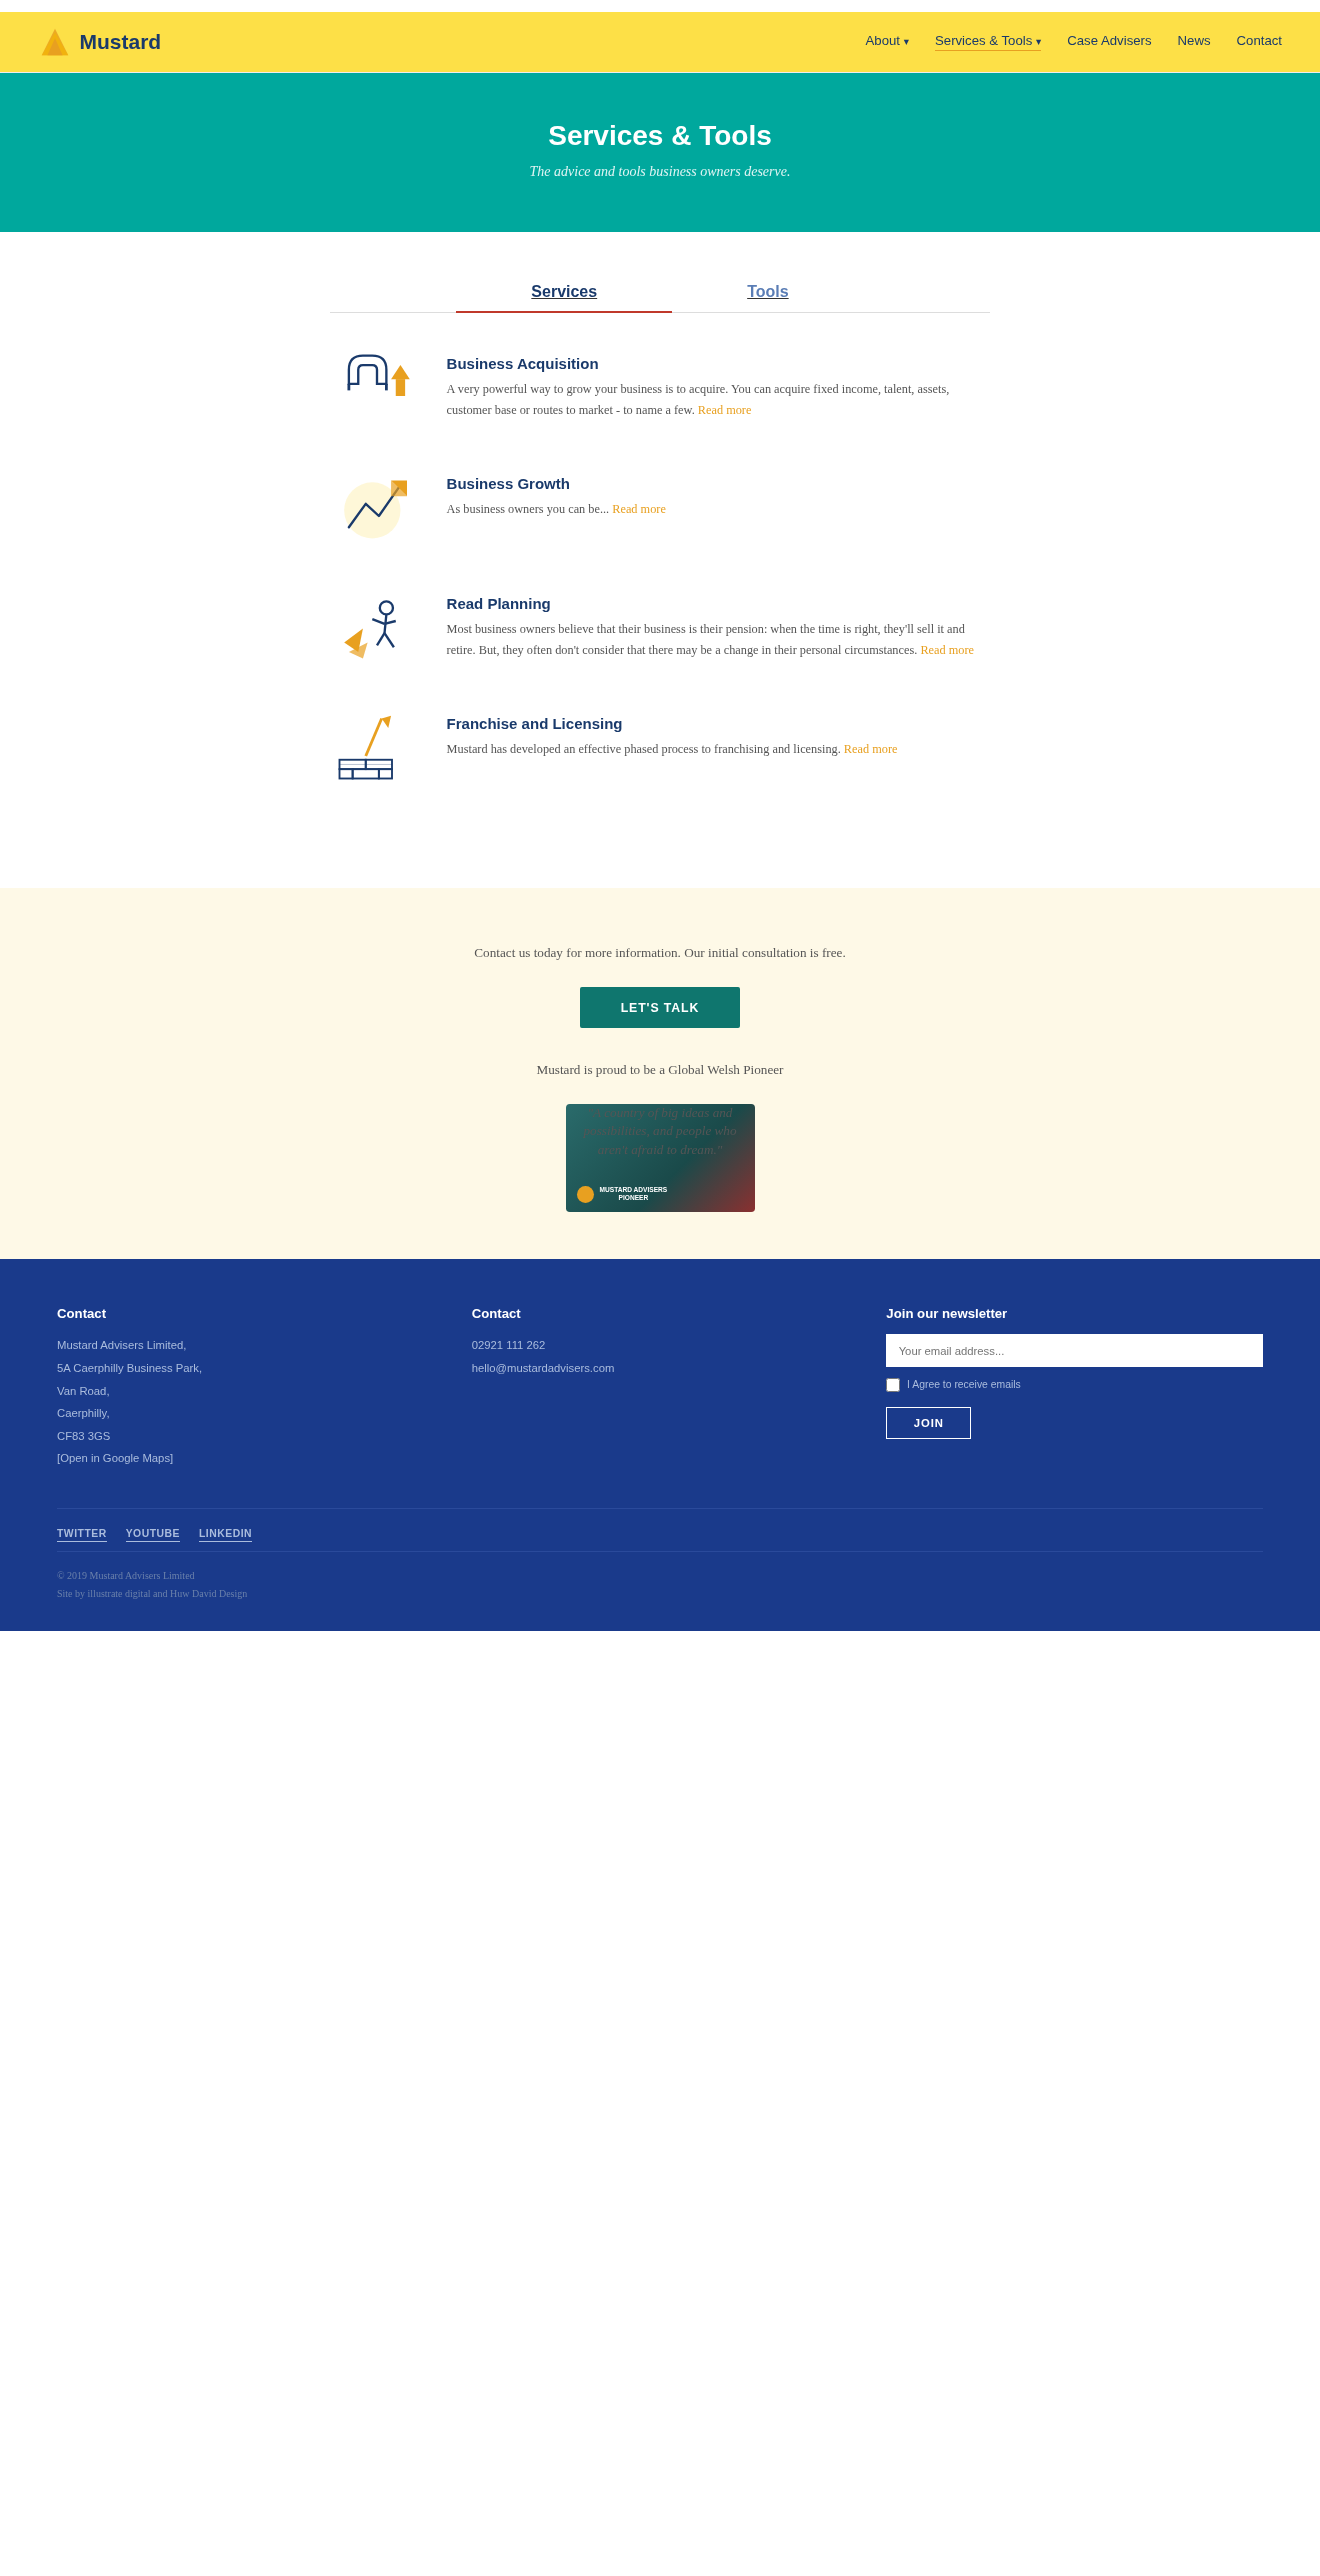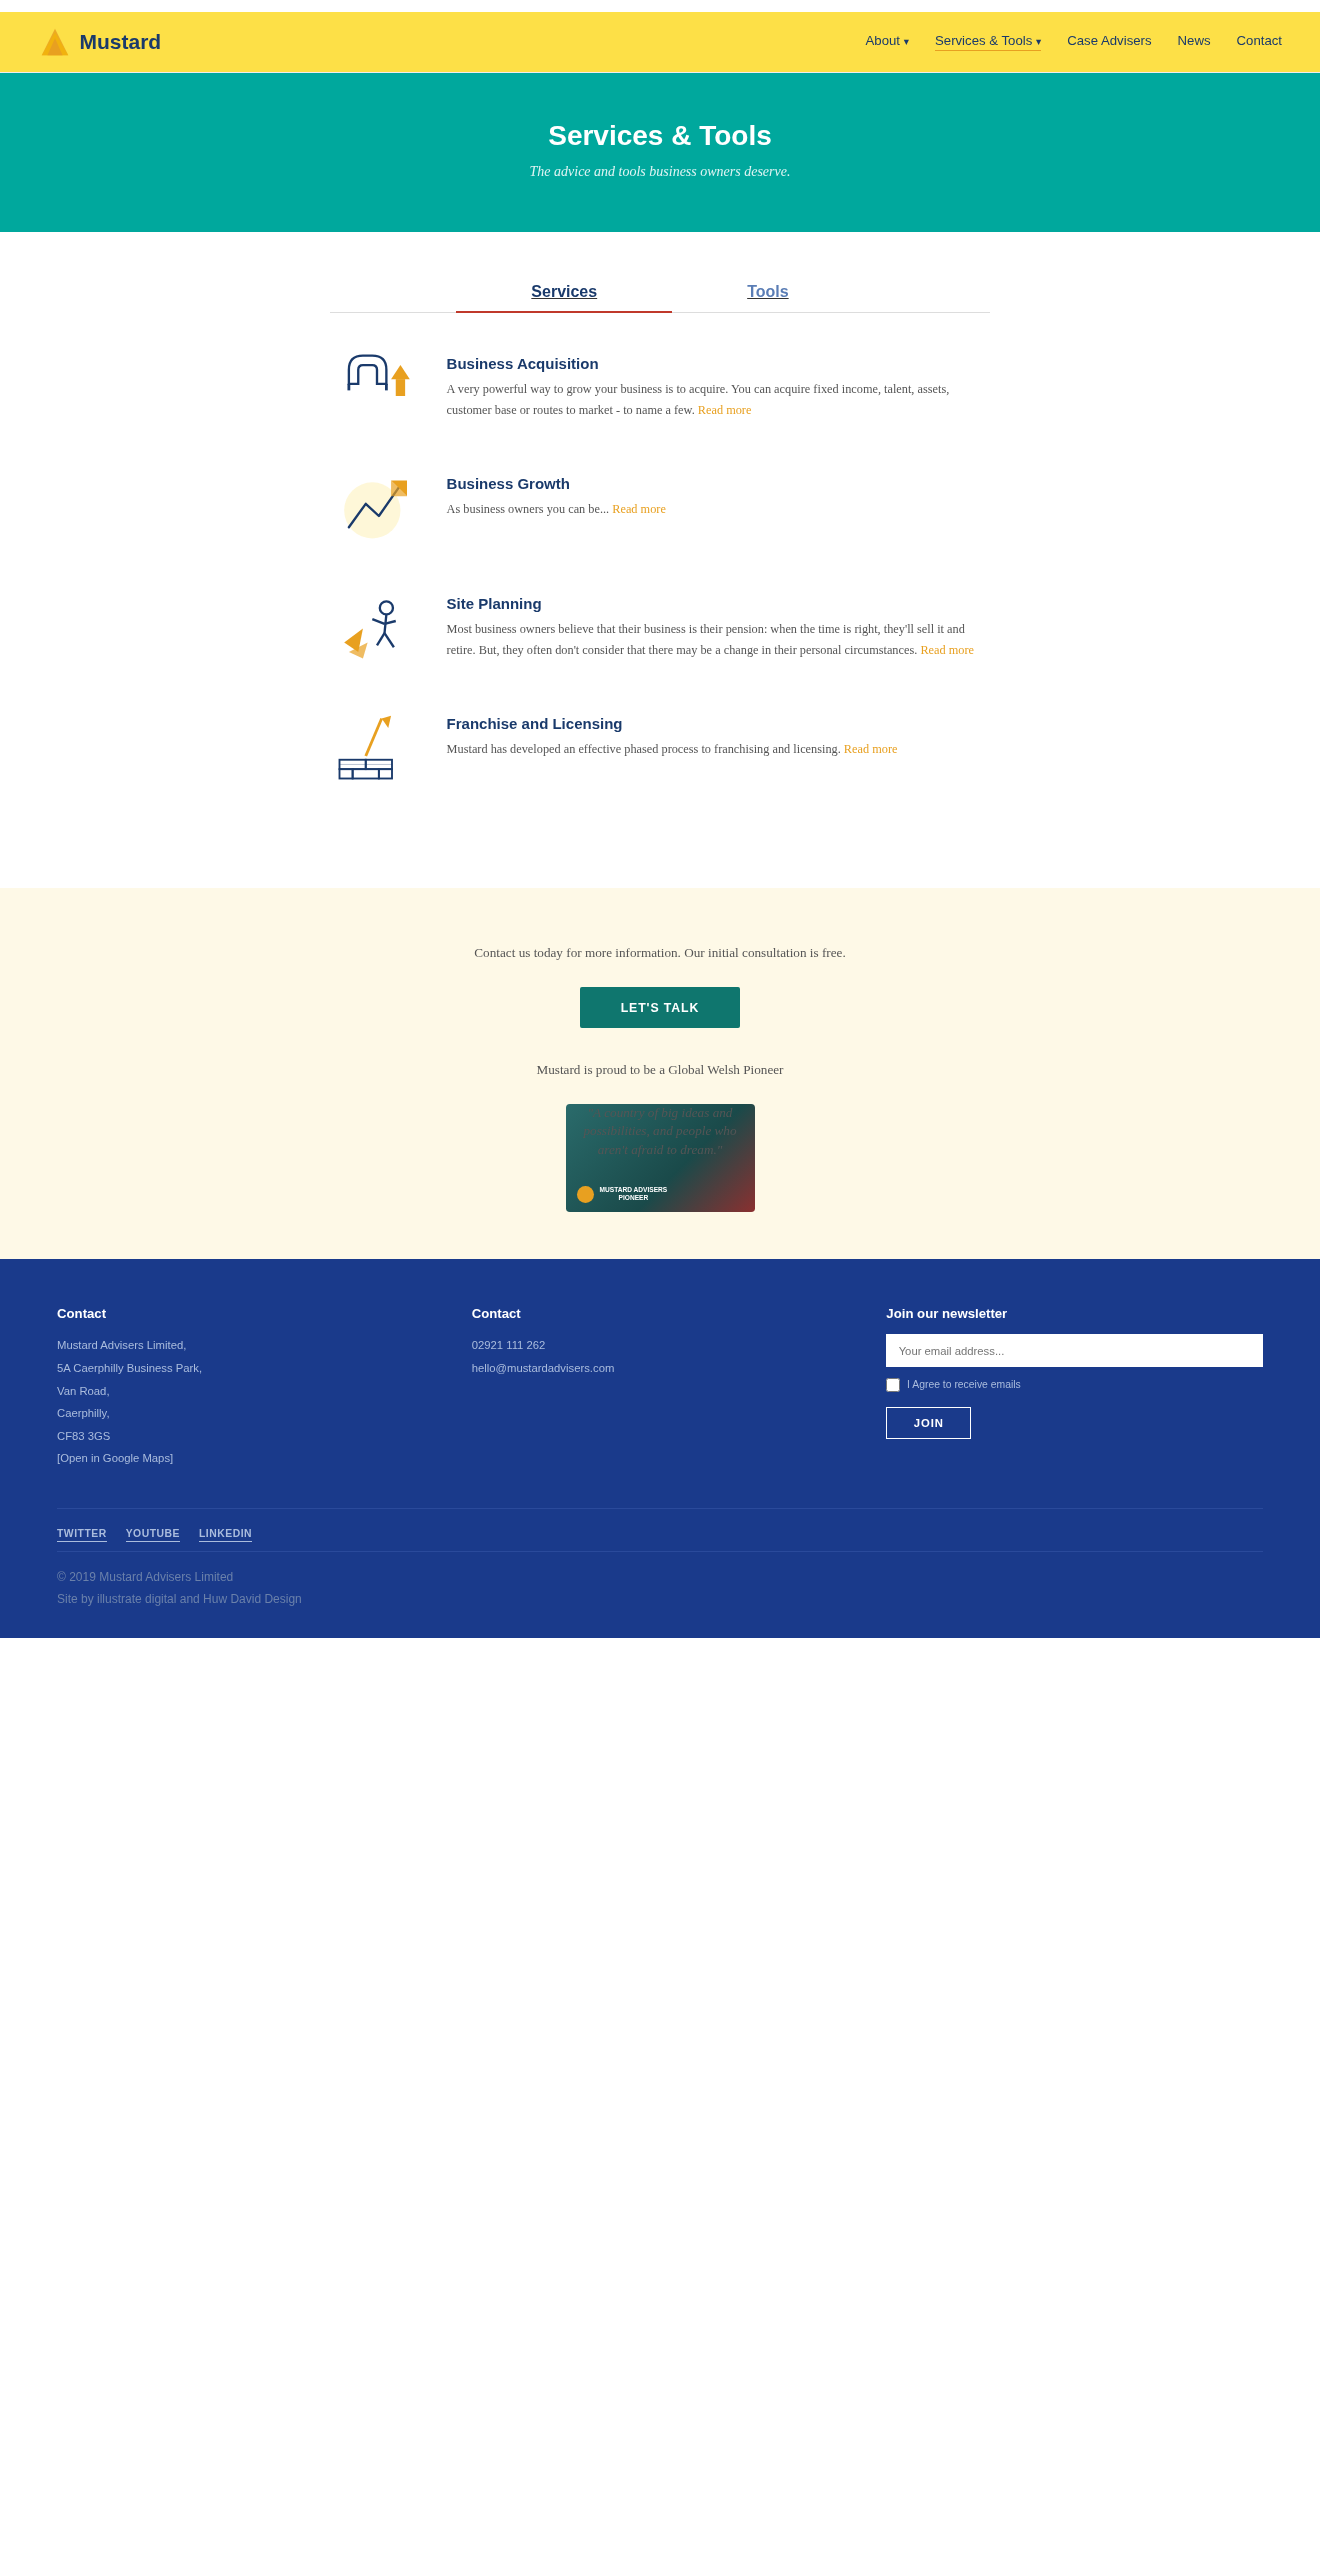--- a/index.html
+++ b/index.html
@@ -328,23 +328,23 @@
       letter-spacing: 0.5px;
       border-bottom: 0.9px solid #aabcdd;
       padding-bottom: 1.9px;
     }
     .footer-bottom {
       border-top: 0.9px solid #2a4a9b;
       padding-top: 15px;
       margin-top: 9.4px;
     }
     .footer-bottom p {
-      font-size: 12px;
+      font-size: 10px;
       color: #6a80aa;
-      font-family: Liberation Sans, sans-serif;
+      font-family: Liberation Serif, serif;
       line-height: 1.8;
     }
   </style>
 </head>
 <body>
 
 <header class="header">
   <a class="logo" href="#">
     <svg class="logo-icon" viewBox="0 0 36 36">
       <polygon points="4,32 18,4 32,32" fill="#e8a020" opacity="0.85"></polygon>
@@ -424,21 +424,21 @@
         <line x1="58" y1="35" x2="45" y2="30" stroke="#1a3a6b" stroke-width="2.5"></line>
         <line x1="58" y1="35" x2="70" y2="32" stroke="#1a3a6b" stroke-width="2.5"></line>
         <line x1="58" y1="45" x2="50" y2="58" stroke="#1a3a6b" stroke-width="2.5"></line>
         <line x1="58" y1="45" x2="68" y2="60" stroke="#1a3a6b" stroke-width="2.5"></line>
 
         <polygon points="15,55 35,40 30,65" fill="#e8a020"></polygon>
         <polygon points="20,65 40,55 35,72" fill="#e8a020" opacity="0.7"></polygon>
       </svg>
     </div>
     <div class="service-content">
-      <div class="service-title">Site Planning</div>
+      <div class="service-title">Read Planning</div>
       <p class="service-desc">
         Most business owners believe that their business is their pension: when the time is right, they'll sell it and retire. But, they often don't consider that there may be a change in their personal circumstances. <a href="#" class="read-more">Read more</a>
       </p>
     </div>
   </div>
 
   <div class="service-item">
     <div class="service-icon">
       <svg width="94" height="75" viewBox="0 0 100 80">
 

